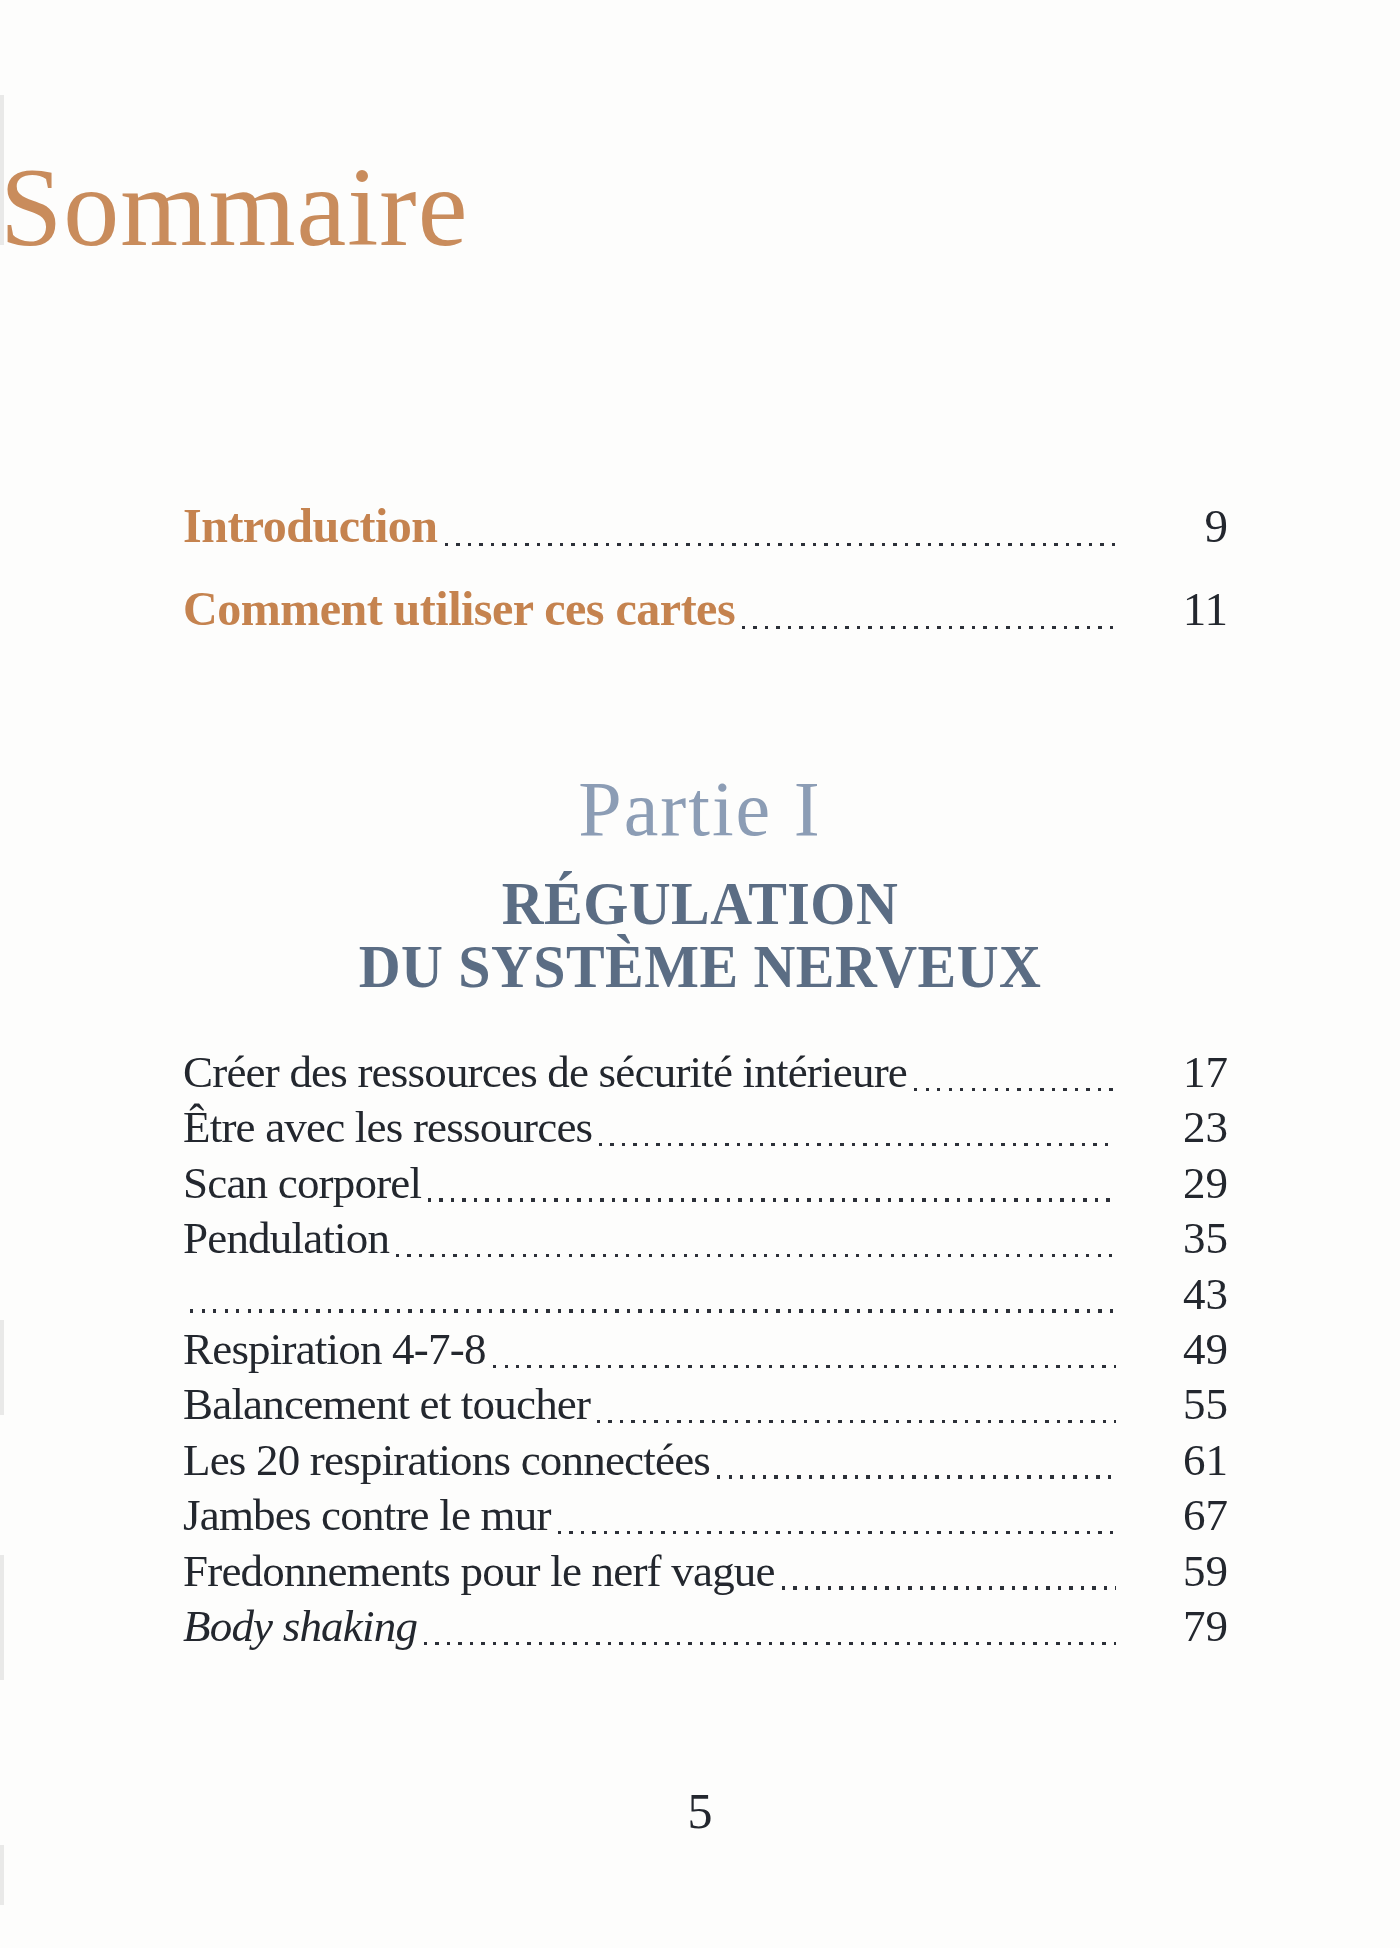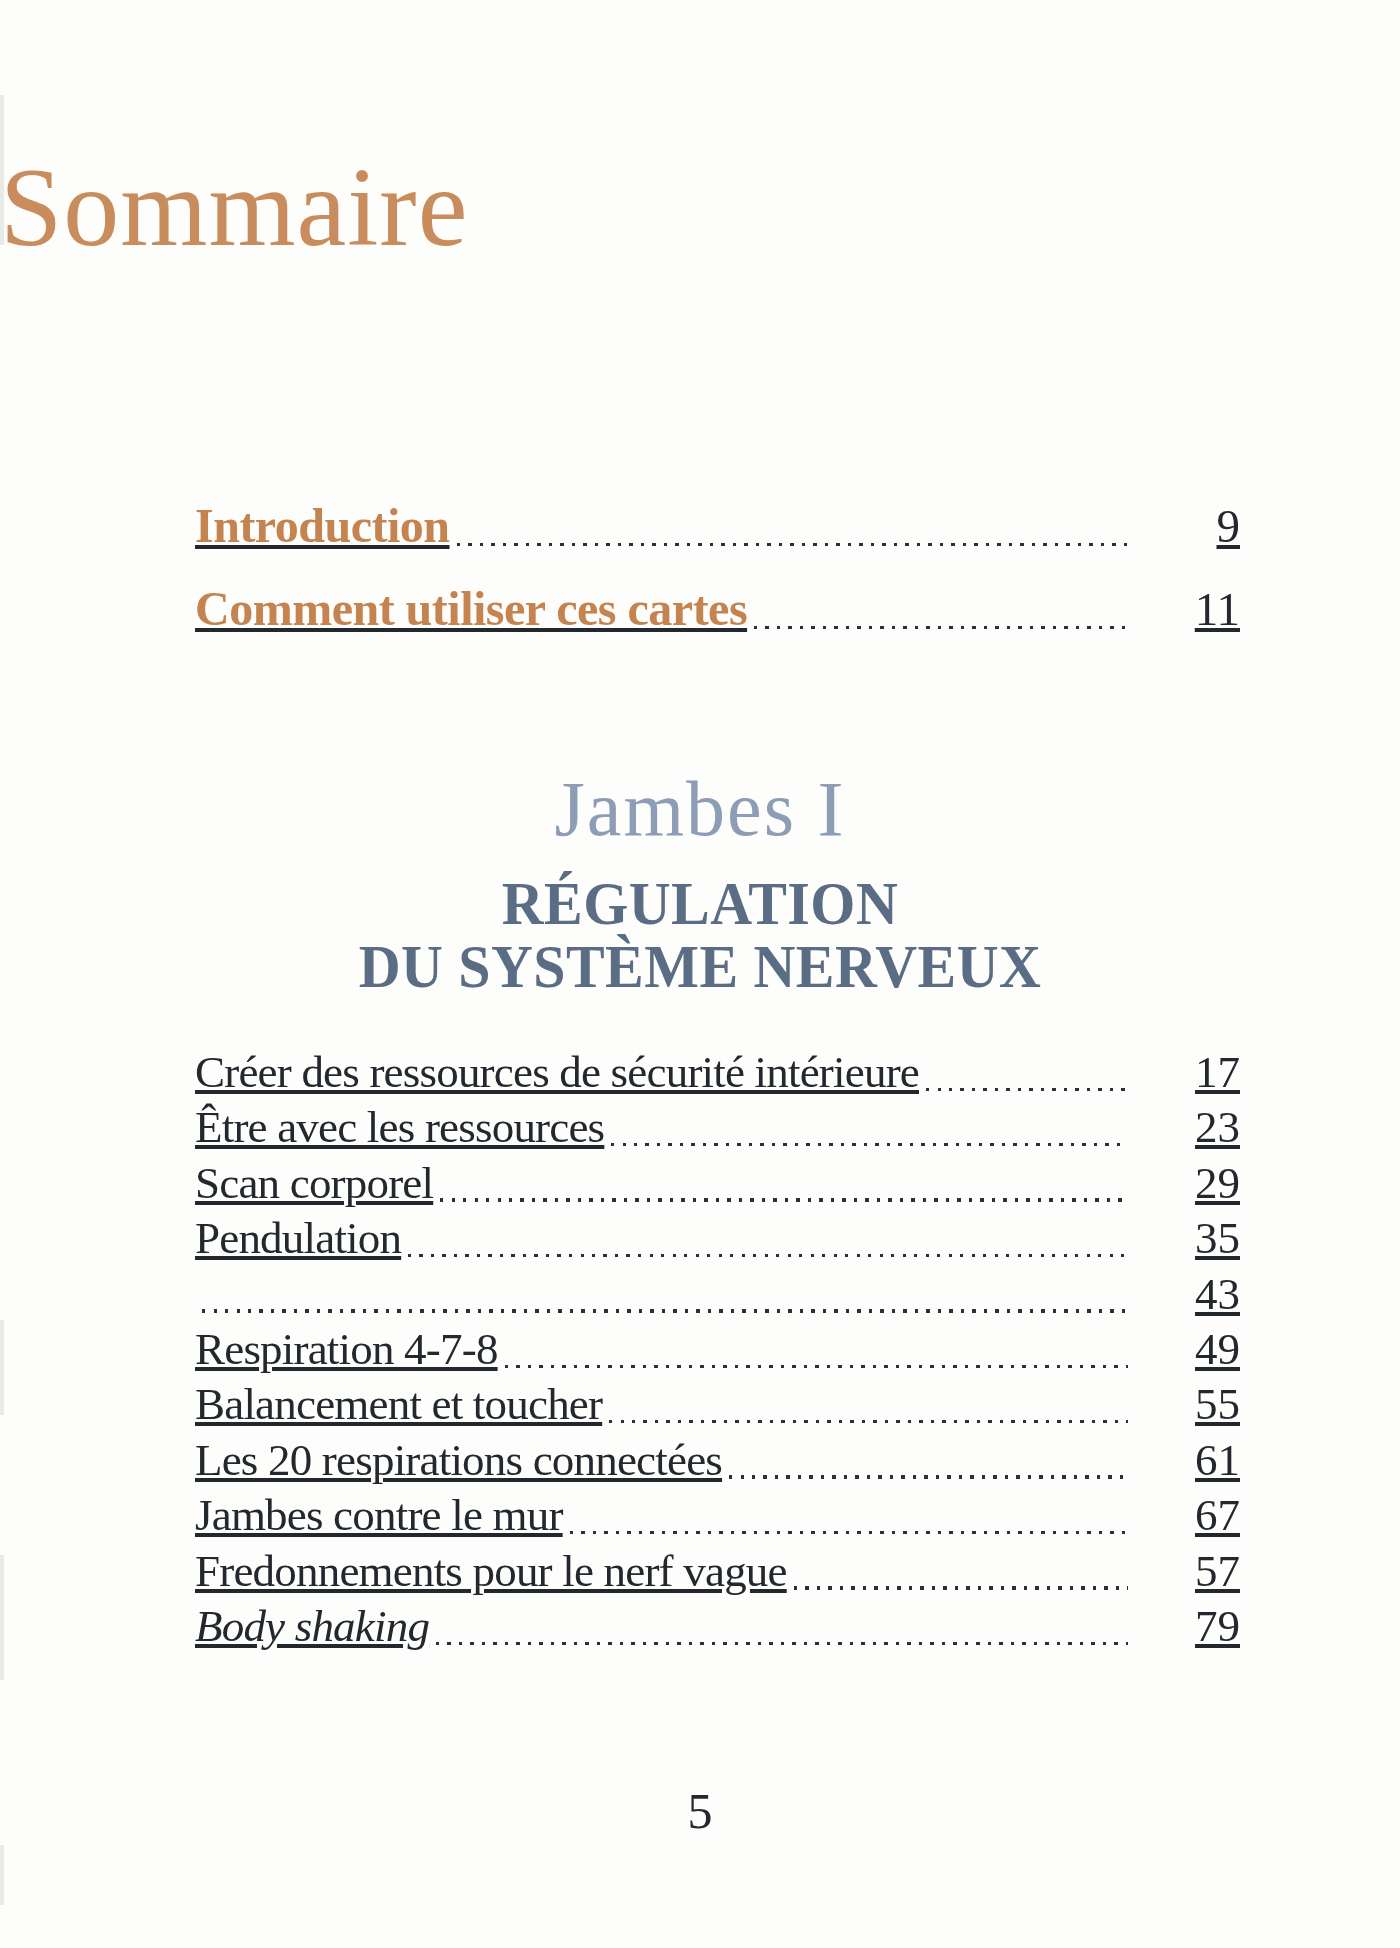--- a/index.html
+++ b/index.html
@@ -13,21 +13,21 @@
   }
   
   .title{
     position:absolute;top:146px;left:0;width:100%;
     text-align:left;
     font-size:112px;line-height:1.1;
     font-weight:400;letter-spacing:1px;
     color:var(--copper-title,#c98c5c);
   }
   
-  .toc-list{position:absolute;left:195px;width:1045px;text-decoration:underline;}
+  .toc-list{position:absolute;left:183px;width:1045px;}
   .toc-row{display:flex;align-items:baseline;white-space:nowrap;}
   .toc-row .dots{flex:1 1 auto;position:relative;min-width:14px;}
   .toc-row .dots::before{content:"\200b";}
   .toc-row .dots::after{
     content:"";position:absolute;left:7px;right:12px;bottom:7px;height:3.4px;
     background-image:repeating-linear-gradient(90deg,var(--dots,#2c3038) 0 3.4px,transparent 3.4px 11.5px);
   }
   .toc-row .num{flex:0 0 100px;text-align:right;color:var(--ink,#23272e);}
   
   .front{top:498px;}
@@ -85,21 +85,21 @@
     <span class="num">9</span>
   </div>
       <div class="toc-row">
     <span class="label">Comment utiliser ces cartes</span>
     <span class="dots"></span>
     <span class="num">11</span>
   </div>
     </div>
 
   <div class="part">
-    <div class="kicker">Jambes I</div>
+    <div class="kicker">Partie I</div>
     <div class="ptitle">
       <div>RÉGULATION</div>
       <div>DU SYSTÈME NERVEUX</div>
     </div>
   </div>
 
   <div class="toc-list entries">
       <div class="toc-row">
     <span class="label">Créer des ressources de sécurité intérieure</span>
     <span class="dots"></span>
@@ -140,21 +140,21 @@
     <span class="num">61</span>
   </div>
       <div class="toc-row">
     <span class="label">Jambes contre le mur</span>
     <span class="dots"></span>
     <span class="num">67</span>
   </div>
       <div class="toc-row">
     <span class="label">Fredonnements pour le nerf vague</span>
     <span class="dots"></span>
-    <span class="num">57</span>
+    <span class="num">59</span>
   </div>
       <div class="toc-row italic">
     <span class="label">Body shaking</span>
     <span class="dots"></span>
     <span class="num">79</span>
   </div>
     </div>
 
   <div class="folio">5</div>
 

